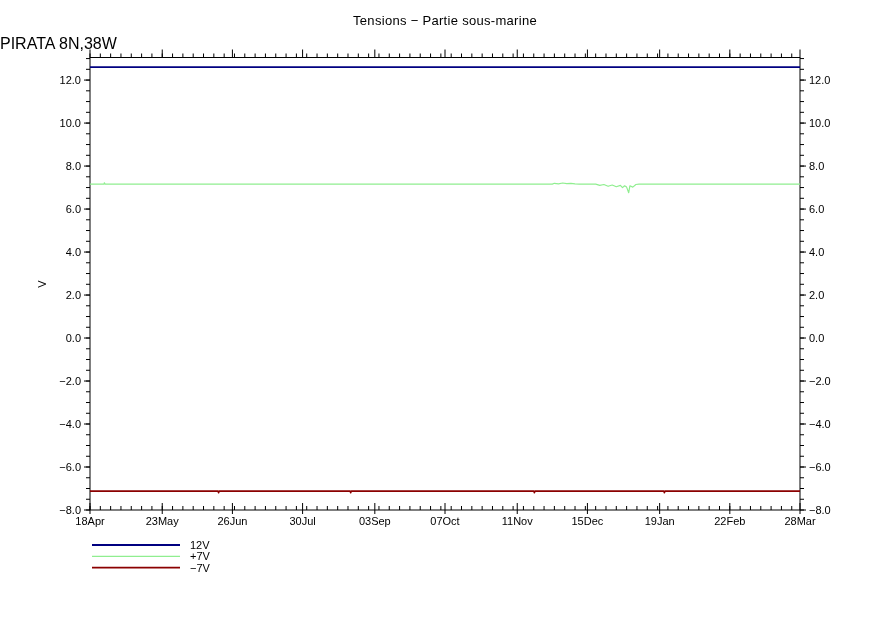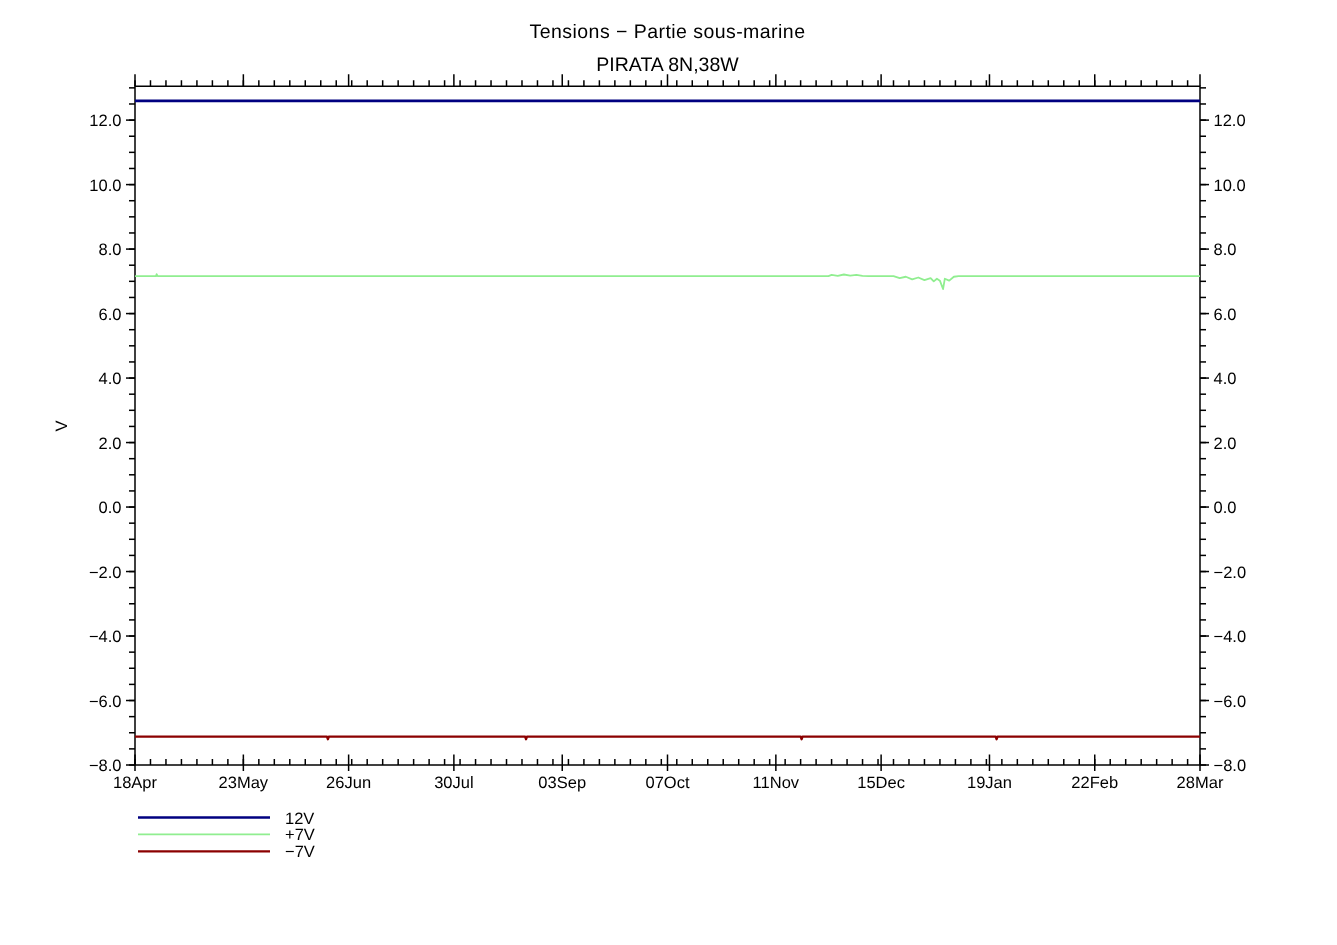--- a/index.html
+++ b/index.html
@@ -1,21 +1,21 @@
 <!DOCTYPE html>
 <html><head>
 <meta charset="utf-8">
 <style>
   html,body{margin:0;padding:0;background:#ffffff;}
   .page{position:relative;width:891px;height:630px;background:#ffffff;
         font-family:"Liberation Sans",sans-serif;color:#000;overflow:hidden;}
   .title{position:absolute;top:13px;left:0;width:890px;text-align:center;
          font-size:13px;letter-spacing:0.3px;}
-  .subtitle{position:absolute;top:35px;left:0;width:890px;text-align:center;
-            font-size:13px;}
+  .subtitle{position:absolute;top:35px;left:0;width:890px;text-align:left;
+            font-size:16px;}
   .ylabel{position:absolute;left:38px;top:278px;font-size:11px;
           transform:rotate(-90deg);}
   svg{position:absolute;left:0;top:0;}
   svg text{font-family:"Liberation Sans",sans-serif;fill:#000;}
 </style>
 </head>
 <body>
 
 <div class="page">
   <div class="title">Tensions − Partie sous-marine</div>

